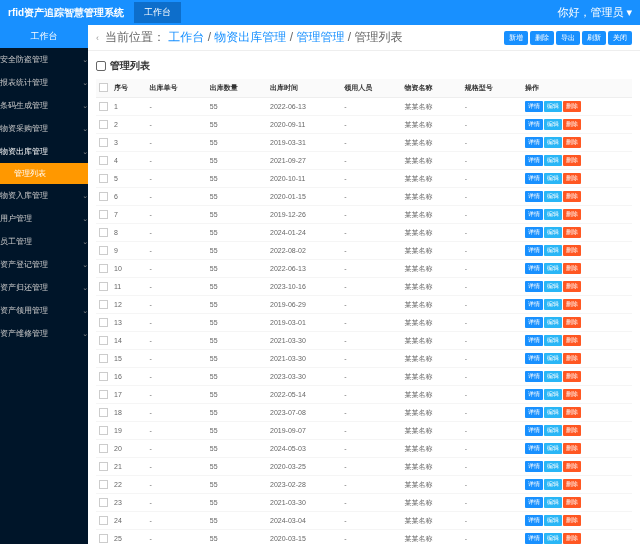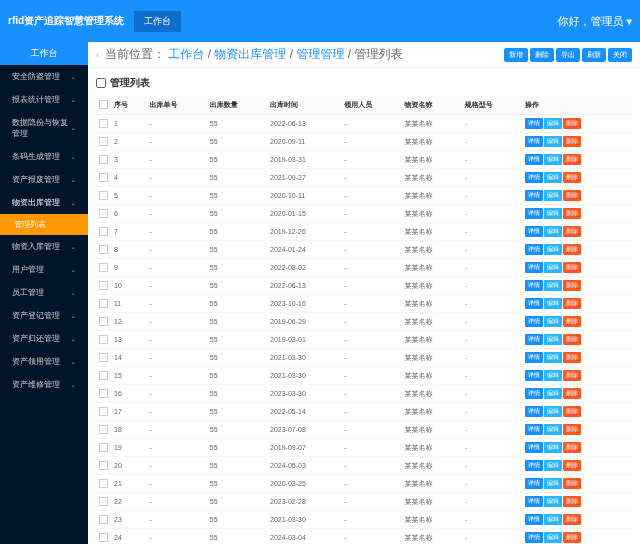--- a/index.html
+++ b/index.html
@@ -1,24 +1,24 @@
 <!DOCTYPE html>
 <html><head>
 <meta charset="utf-8">
 <style>
 *{margin:0;padding:0;box-sizing:border-box;font-family:"Microsoft YaHei",Arial,sans-serif}
 body{font-size:9px;background:#f5f5f5;color:#333}
-.top-bar{background:#1890ff;color:#fff;height:42px;display:flex;align-items:center;padding:0 8px;justify-content:space-between}
+.top-bar{background:#1890ff;color:#fff;height:25px;display:flex;align-items:center;padding:0 8px;justify-content:space-between}
 .top-bar .brand{font-size:10px;font-weight:bold}
 .top-bar .tab{background:#0d6ecb;padding:4px 10px;margin-left:10px;font-size:9px}
 .top-bar .right{font-size:11px}
 .layout{display:flex}
 .sidebar{width:88px;background:#001529;color:#aab;min-height:518px}
 .sidebar .wb{background:#1890ff;color:#fff;text-align:center;padding:5px 0;font-size:9px}
-.sidebar .item{padding:6px 12px;font-size:8px;display:flex;justify-content:space-between;align-items:center;cursor:pointer;color:#ccc}
+.sidebar .item{padding:6px 0;font-size:8px;display:flex;justify-content:space-between;align-items:center;cursor:pointer;color:#ccc}
 .sidebar .item .chev{font-size:7px;color:#888}
 .sidebar .item.active{color:#fff}
 .sidebar .sub{background:#ff9800;color:#fff;padding:5px 14px;font-size:8px}
 .main{flex:1;background:#fff;padding:0}
 .crumb-row{display:flex;align-items:center;padding:4px 8px;border-bottom:1px solid #eee;justify-content:space-between}
 .crumb-row .arrow{color:#999;font-size:9px;margin-right:6px;cursor:pointer}
 .crumb{font-size:12px;color:#666}
 .crumb .lk{color:#1890ff}
 .btns{display:flex;gap:2px}
 .btns .b{background:#1890ff;color:#fff;padding:2px 5px;font-size:7px;border-radius:2px;cursor:pointer}
@@ -50,29 +50,25 @@
     <div id="side-items">
         <div class="item">
           <span>安全防盗管理</span>
           <span class="chev">⌄</span>
         </div>
         <div class="item">
           <span>报表统计管理</span>
           <span class="chev">⌄</span>
         </div>
         <div class="item">
-          <span>数据隐份与恢复管理</span>
-          <span class="chev">⌄</span>
-        </div>
-        <div class="item">
           <span>条码生成管理</span>
           <span class="chev">⌄</span>
         </div>
         <div class="item">
-          <span>资产报废管理</span>
+          <span>物资采购管理</span>
           <span class="chev">⌄</span>
         </div>
         <div class="item active">
           <span>物资出库管理</span>
           <span class="chev">⌄</span>
         </div>
         <div class="sub">管理列表</div>
         <div class="item">
           <span>物资入库管理</span>
           <span class="chev">⌄</span>

